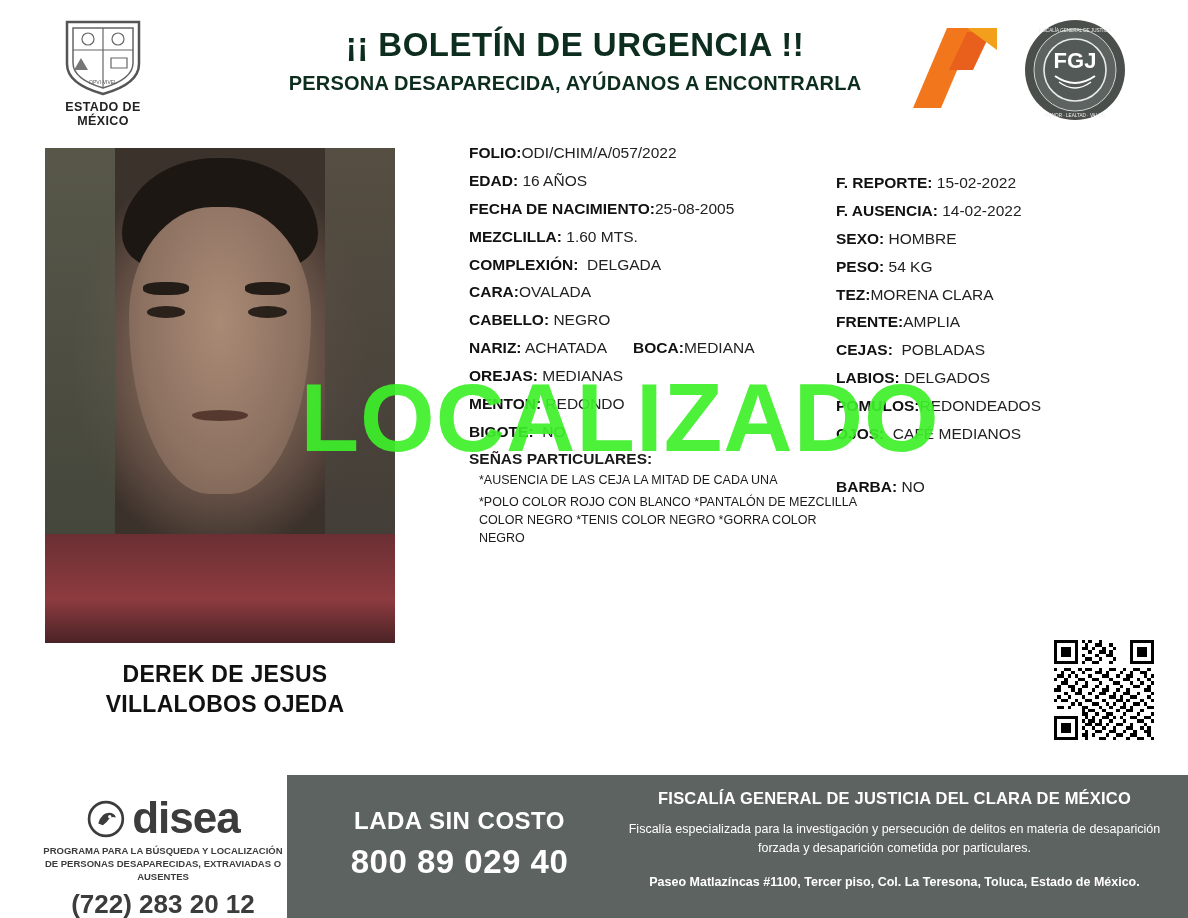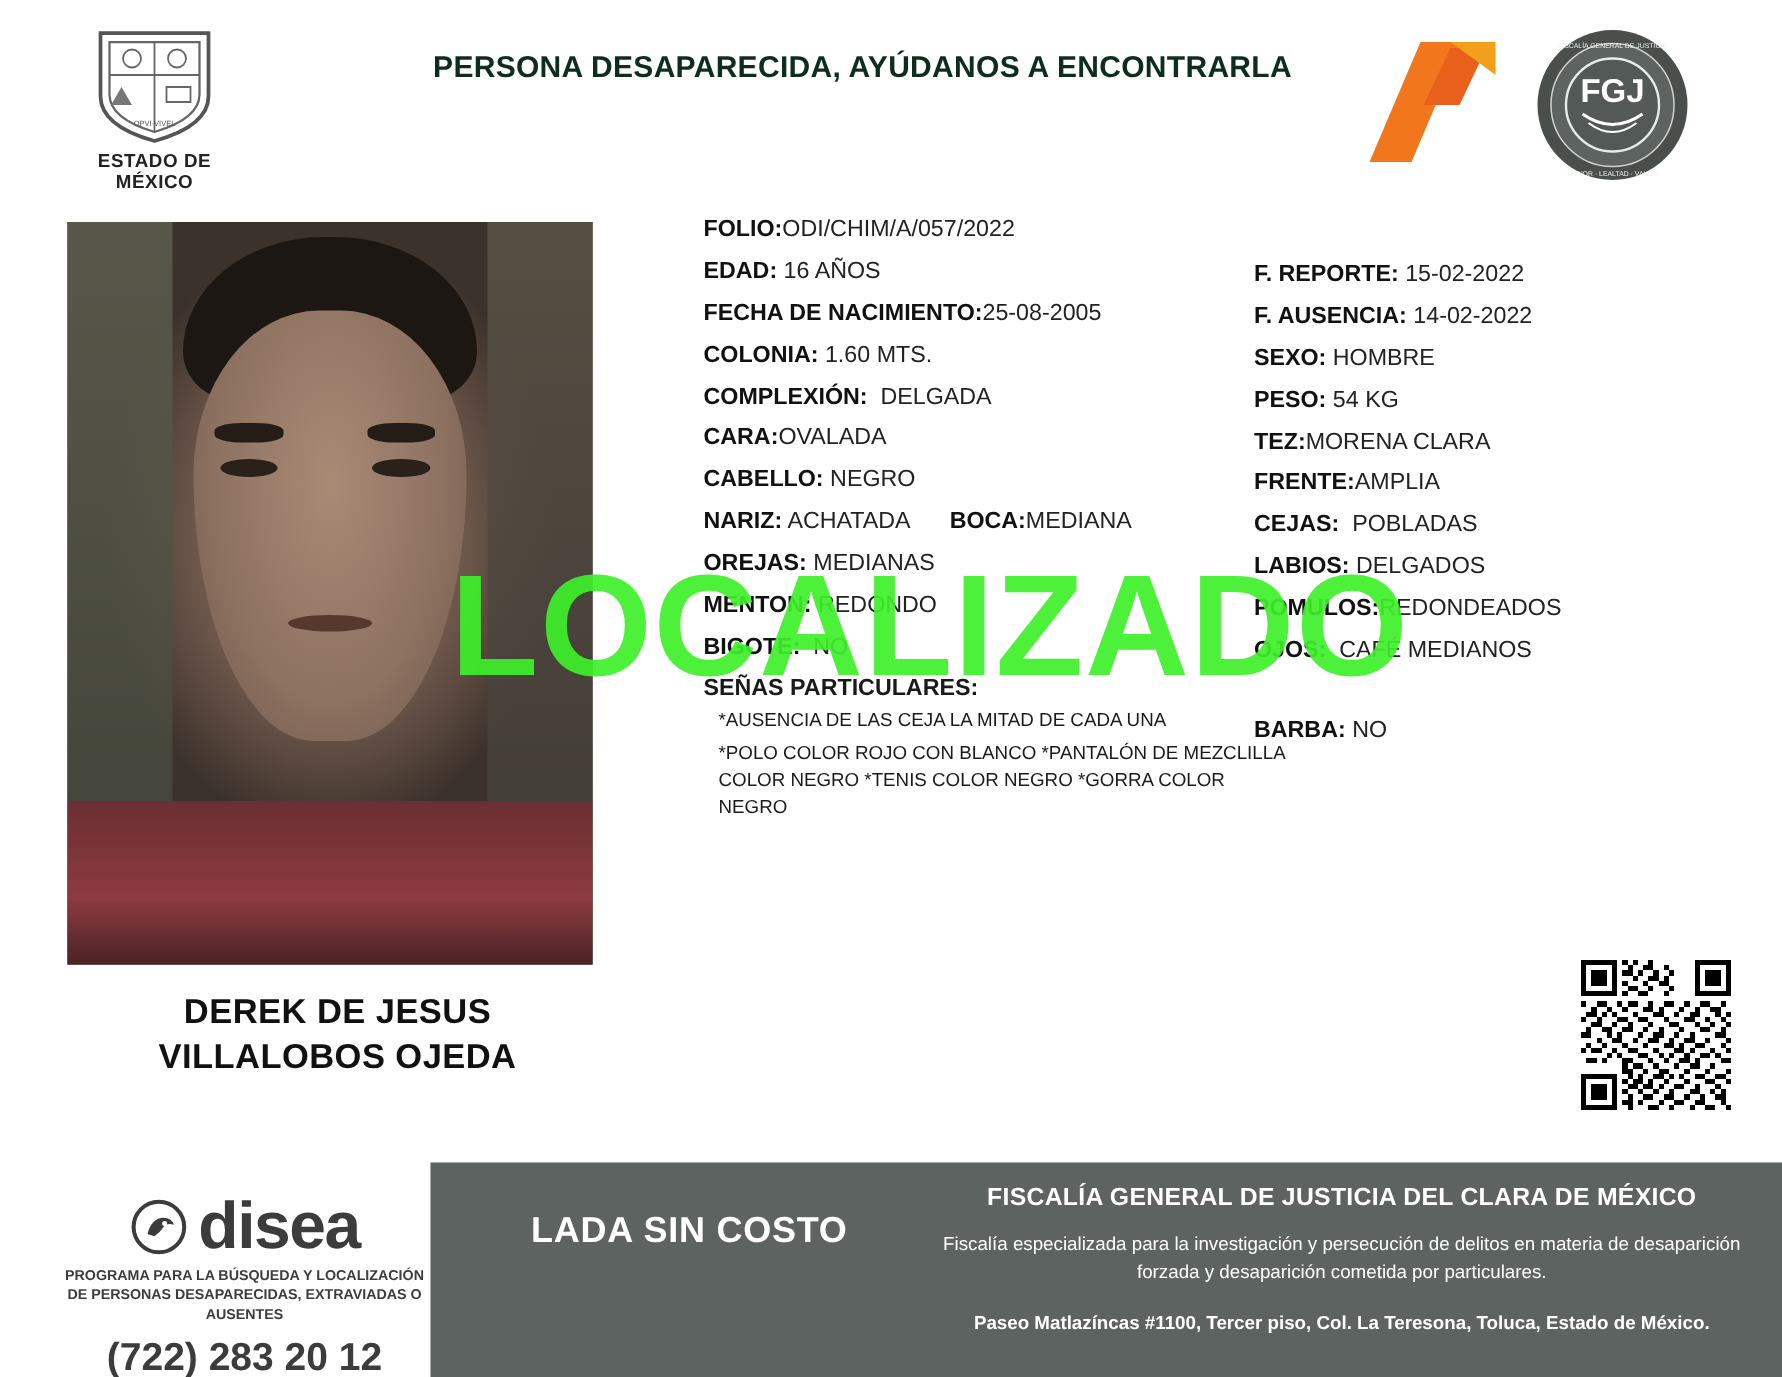--- a/index.html
+++ b/index.html
@@ -161,20 +161,21 @@
         <circle cx="29" cy="21" r="6" fill="none" stroke="#666" stroke-width="1.2"></circle>
         <circle cx="59" cy="21" r="6" fill="none" stroke="#666" stroke-width="1.2"></circle>
         <path d="M22 40 l7 12 h-14 z" fill="#777"></path>
         <path d="M52 40 h16 v10 h-16 z" fill="none" stroke="#666" stroke-width="1.2"></path>
         <text x="44" y="66" font-size="5" text-anchor="middle" fill="#555" font-family="Liberation Sans, sans-serif">OPVI·VIVEL</text>
       </svg>
       <div class="crest-label">ESTADO DE MÉXICO</div>
     </div>
 
     <div class="header-titles">
+      <div class="title-main">¡¡ BOLETÍN DE URGENCIA !!</div>
       <div class="title-sub">PERSONA DESAPARECIDA, AYÚDANOS A ENCONTRARLA</div>
     </div>
 
     <div class="alba-badge">
       <svg viewBox="0 0 165 95" width="165" height="95">
         <path d="M8 88 L42 8 L70 8 L36 88 Z" fill="#f2771c"></path>
         <path d="M44 50 L62 12 L86 12 L68 50 Z" fill="#e8601b"></path>
         <path d="M62 8 L92 8 L92 30 Z" fill="#f2a01c"></path>
         <text x="90" y="45" font-size="15" font-weight="bold" fill="#ffffff" font-family="Liberation Sans, sans-serif">PROTOCOLO</text>
         <text x="90" y="70" font-size="24" font-weight="bold" fill="#ffffff" font-family="Liberation Sans, sans-serif">ALBA</text>
@@ -211,21 +212,21 @@
       <div class="mouth"></div>
       <div class="shirt"></div>
     </div>
   </div>
   <div class="victim-name">DEREK DE JESUS VILLALOBOS OJEDA</div>
 
   <div class="data-left">
     <div class="row"><span class="k">FOLIO:</span><span class="v">ODI/CHIM/A/057/2022</span></div>
     <div class="row"><span class="k">EDAD:</span> <span class="v">16 AÑOS</span></div>
     <div class="row"><span class="k">FECHA DE NACIMIENTO:</span><span class="v">25-08-2005</span></div>
-    <div class="row"><span class="k">COLONIA:</span> <span class="v">1.60 MTS.</span></div>
+    <div class="row"><span class="k">MEZCLILLA:</span> <span class="v">1.60 MTS.</span></div>
     <div class="row"><span class="k">COMPLEXIÓN:</span>&nbsp; <span class="v">DELGADA</span></div>
     <div class="row"><span class="k">CARA:</span><span class="v">OVALADA</span></div>
     <div class="row"><span class="k">CABELLO:</span> <span class="v">NEGRO</span></div>
 
     <div class="row pair">
       <span><span class="k">NARIZ:</span> <span class="v">ACHATADA</span></span>
       <span><span class="k">BOCA:</span><span class="v">MEDIANA</span></span>
     </div>
 
     <div class="row"><span class="k">OREJAS:</span> <span class="v">MEDIANAS</span></div>
@@ -468,20 +469,21 @@
           <circle cx="31" cy="21" r="2.2" fill="#ffffff"></circle>
         </svg><span>disea</span>
       </div>
       <div class="disea-sub">PROGRAMA PARA LA BÚSQUEDA Y LOCALIZACIÓN DE PERSONAS DESAPARECIDAS, EXTRAVIADAS  O AUSENTES</div>
       <div class="disea-phone">(722) 283 20 12</div>
     </div>
 
     <div class="footer-dark">
       <div class="lada">
         <div class="lada-label">LADA SIN COSTO</div>
+        <div class="lada-number">800 89 029 40</div>
       </div>
       <div class="fgj-text">
         <div class="fgj-title">FISCALÍA GENERAL DE JUSTICIA DEL CLARA DE MÉXICO</div>
         <div class="fgj-desc">Fiscalía especializada para la investigación y persecución de delitos en materia de desaparición forzada y desaparición cometida por particulares.</div>
         <div class="fgj-addr">Paseo Matlazíncas #1100, Tercer piso, Col. La Teresona, Toluca, Estado de México.</div>
       </div>
     </div>
   </div>
 
 </div>

